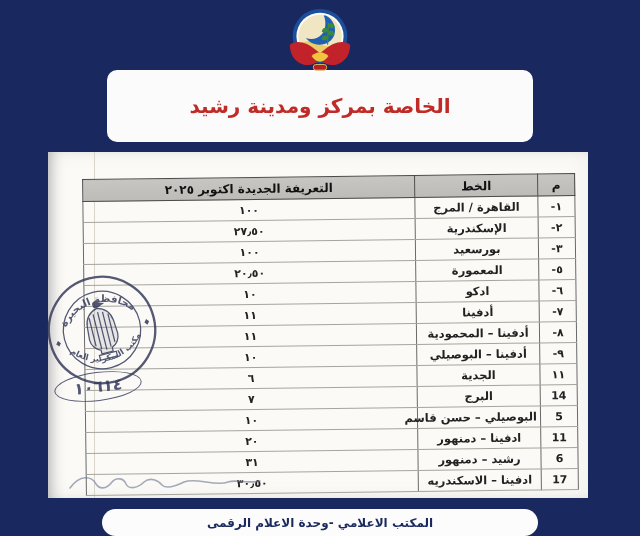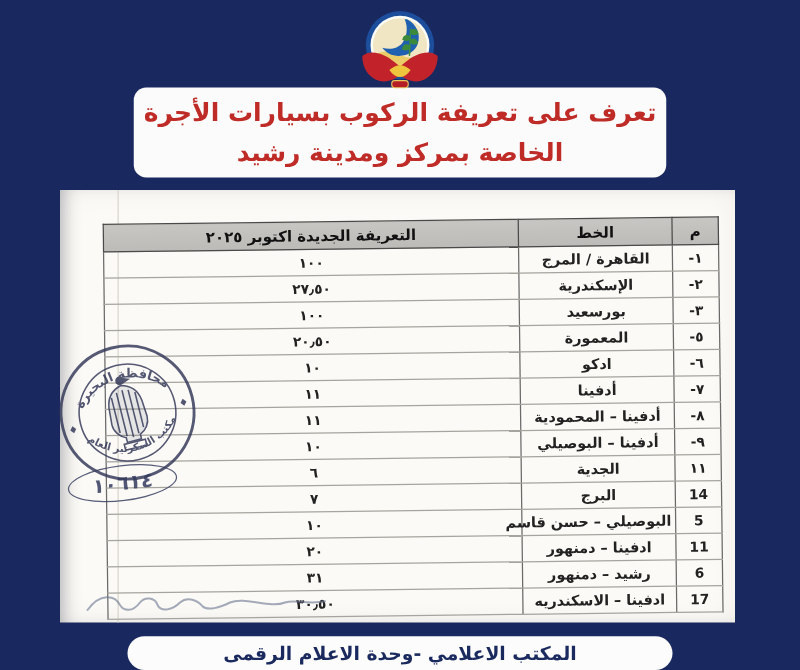--- a/index.html
+++ b/index.html
@@ -76,21 +76,21 @@
   }
   
   .signature{position:absolute;left:16px;top:320px;width:210px;height:24px;opacity:.6;z-index:3;}
   
   .footer-pill{
     position:absolute;left:102px;top:509px;width:436px;height:27px;
     background:#fcfcfc;border-radius:14px;
     display:flex;align-items:center;justify-content:center;direction:rtl;
   }
   .footer-pill span{
-    color:#1b2a5e;font-weight:bold;font-size:15px;white-space:nowrap;
+    color:#1b2a5e;font-weight:bold;font-size:12px;white-space:nowrap;
   }
 </style>
 </head>
 <body>
 
 <div class="logo">
   <svg viewBox="0 0 70 70" width="66" height="68">
     <circle cx="35" cy="31" r="29" fill="#1c4e9c"></circle>
     <circle cx="35" cy="31" r="25" fill="#fdfdf8"></circle>
     <circle cx="35" cy="31" r="23" fill="#f1e6c3"></circle>
@@ -103,21 +103,20 @@
       <path d="M43.6 27 q5 -3 6 2 q-5 2 -6 -2"></path>
       <path d="M43.3 32 q-5 -3 -6 2 q5 2 6 -2"></path>
     </g>
     <path d="M3 40 C 10 34 22 38 30 45 L 35 49 L 40 45 C 48 38 60 34 67 40 C 67 50 62 58 53 61 C 46 63 39 60 35 56 C 31 60 24 63 17 61 C 8 58 3 50 3 40 Z" fill="#c2232a"></path>
     <path d="M26 52 Q 35 44 44 52 Q 40 58 35 58 Q 30 58 26 52 Z" fill="#efc53e"></path>
     <rect x="28" y="61" rx="2.5" width="14" height="6" fill="#b51e24" stroke="#e9c95f" stroke-width="0.9"></rect>
   </svg>
 </div>
 
 <div class="headline">
-  <div class="t1">تعرف على تعريفة الركوب بسيارات الأجرة</div>
   <div class="t2">الخاصة بمركز ومدينة رشيد</div>
 </div>
 
 <div class="doc">
   <div class="margin-line"></div>
 
   <div class="table-wrap">
     <table>
       <colgroup>
           <col class="c-idx">

